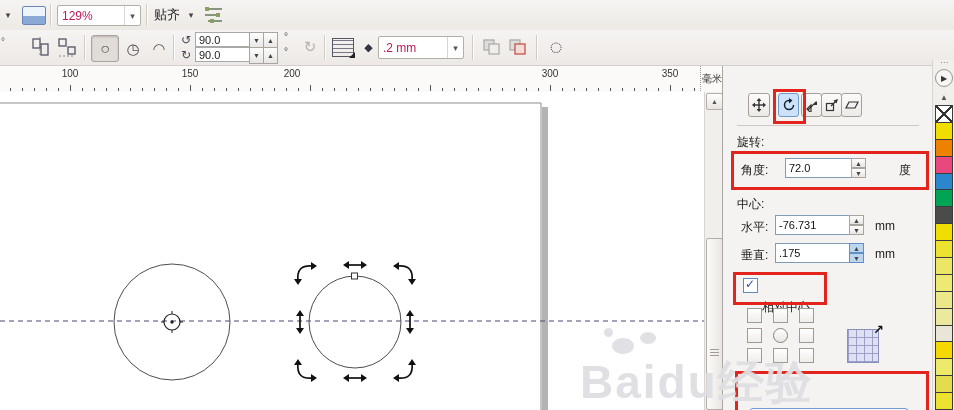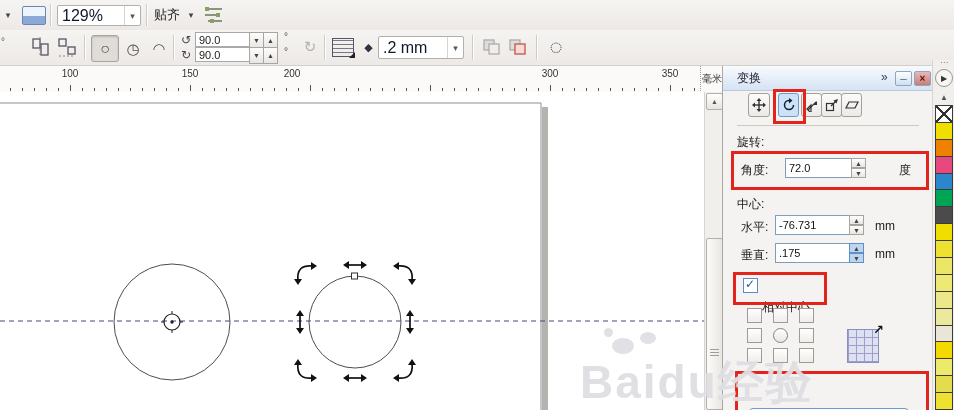--- a/index.html
+++ b/index.html
@@ -5,21 +5,21 @@
   html,body{margin:0;padding:0;}
   #app{position:relative;width:954px;height:410px;background:#fff;overflow:hidden;
        font-family:"Liberation Sans","DejaVu Sans",sans-serif;font-size:12px;color:#222;
        -webkit-font-smoothing:antialiased;}
   .abs{position:absolute;}
   
   .bar{background:linear-gradient(#f6f4f2,#ece9e6);border-bottom:1px solid #d2cec9;}
   .sep{width:1px;background:#cfcbc6;border-right:1px solid #fff;}
   .tbtn{display:flex;align-items:center;justify-content:center;color:#444;}
   .combo{background:#fff;border:1px solid #b3afa9;border-radius:2px;display:flex;align-items:center;}
-  .combo .val{flex:1;padding:0 4px;font-size:16px;color:#0f172a;}
+  .combo .val{flex:1;padding:0 4px;font-size:12px;color:#be185d;}
   .combo .drop{width:15px;height:100%;display:flex;align-items:center;justify-content:center;
                border-left:1px solid #d8d4cf;font-size:9px;color:#555;}
   .shapebtn{border:1px solid transparent;border-radius:3px;display:flex;align-items:center;justify-content:center;
             font-size:15px;color:#555;}
   .shapebtn.pressed{background:#e0ddd9;border:1px solid #a9a49e;box-shadow:inset 0 1px 2px rgba(0,0,0,.18);}
   .spinfield{background:#fff;border:1px solid #a9a9a9;font-size:11px;padding:0 3px;display:flex;align-items:center;}
   .minibtn{background:linear-gradient(#fdfdfd,#e8e6e3);border:1px solid #a9a49e;font-size:7px;color:#444;
            display:flex;align-items:center;justify-content:center;}
   .grayicon{color:#b6b2ad;}
   
@@ -285,26 +285,20 @@
   </div>
 
   <div class="abs" id="vscroll" style="left:704px;top:92px;width:18px;height:318px;">
     <div class="abs scrollbtn" style="left:1px;top:1px;width:15px;height:15px;">▲</div>
     <div class="abs" id="vthumb" style="left:1px;top:146px;width:15px;height:170px;">
       <div class="grip"></div>
     </div>
   </div>
 
   <div class="abs" id="docker" style="left:722px;top:66px;width:210px;height:344px;">
-    <div class="abs" id="docker-header" style="left:0;top:0;width:210px;height:24px;">
-      <span style="margin-left:14px;">变换</span>
-      <span style="position:absolute;left:158px;top:4px;font-size:12px;color:#345;">»</span>
-      <span class="winbtn" id="btn-minimize" style="position:absolute;left:172px;top:5px;width:15px;height:13px;">─</span>
-      <span class="winbtn" id="btn-close" style="position:absolute;left:191px;top:5px;width:15px;height:13px;">×</span>
-    </div>
 
     <div class="abs dockbtn" style="left:25px;top:27px;width:20px;height:22px;">
       <svg width="14" height="14">
           <g stroke="#333" fill="#333">
             <line x1="7" y1="2" x2="7" y2="12" stroke-width="1.4"></line>
             <line x1="2" y1="7" x2="12" y2="7" stroke-width="1.4"></line>
             <polygon points="7,0 4.5,3 9.5,3" stroke="none"></polygon>
             <polygon points="7,14 4.5,11 9.5,11" stroke="none"></polygon>
             <polygon points="0,7 3,4.5 3,9.5" stroke="none"></polygon>
             <polygon points="14,7 11,4.5 11,9.5" stroke="none"></polygon>

